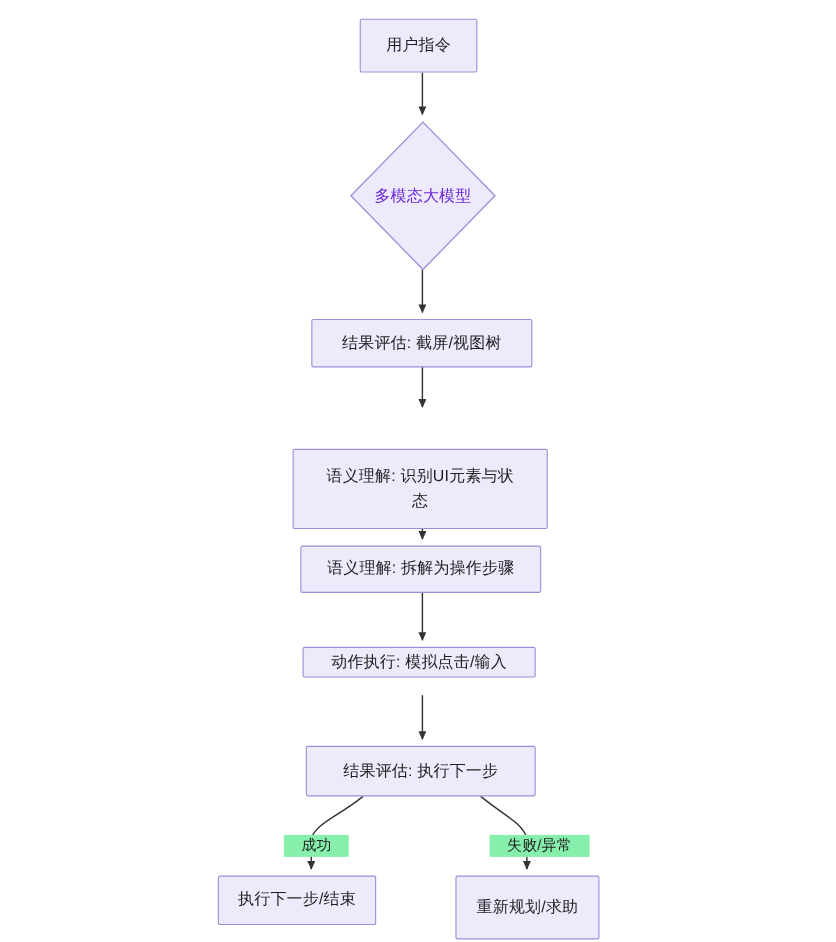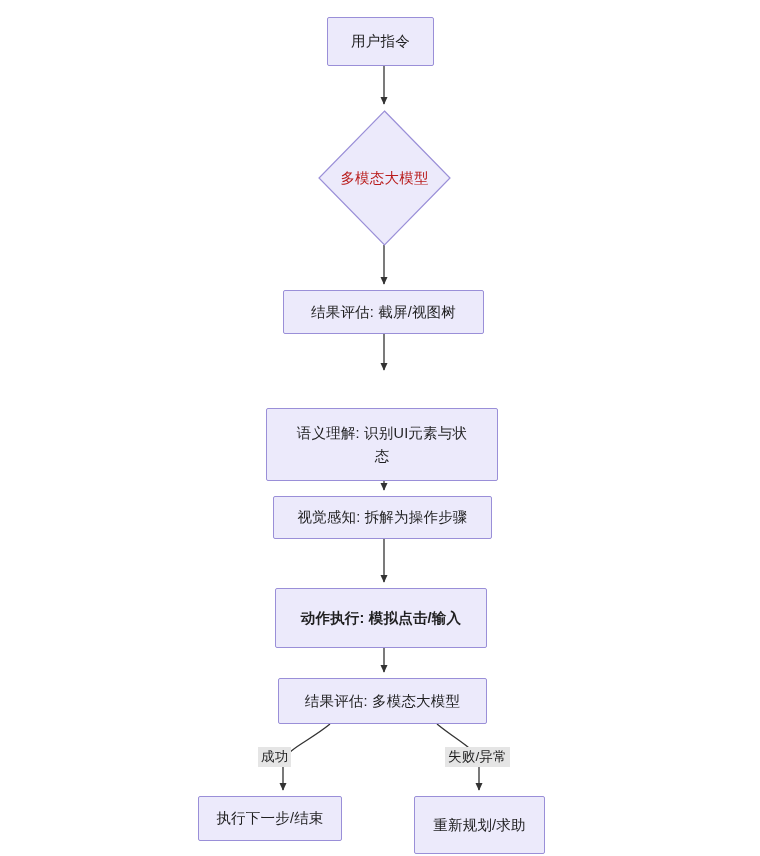--- a/index.html
+++ b/index.html
@@ -59,34 +59,35 @@
     position: absolute;
     left: 0;
     top: 0;
     width: 100%;
     height: 100%;
   }
   .diamond-text {
     position: relative;
     z-index: 2;
     font-size: 14.5px;
-    color: #b91c1c;
+    color: #6d28d9;
     letter-spacing: 0.2px;
     text-align: center;
     white-space: nowrap;
   }
   .edge-label {
     position: absolute;
-    background: #e5e5e5;
+    background: #86efac;
     color: #1f1f20;
     font-size: 13.5px;
     line-height: 1.3;
-    padding: 1px 3px;
+    padding: 1px 16px;
     white-space: nowrap;
     letter-spacing: 0.2px;
+    margin-top: 12px;
   }
 </style>
 </head>
 <body>
 
 <div id="flow-canvas">
 
   <svg class="edge-layer" viewBox="0 0 760 856" width="760" height="856">
     <defs>
       <marker id="arrowhead" markerWidth="9" markerHeight="9" refX="7.2" refY="3.6" orient="auto" markerUnits="userSpaceOnUse">
@@ -125,29 +126,29 @@
   <div class="node" style="left:283px; top:290px; width:201px; height:44px;">
     <span class="node-label">结果评估: 截屏/视图树</span>
   </div>
 
   <div class="node" style="left:266px; top:376px; width:232px; height:73px;margin-top:32px;">
     <span class="node-label">语义理解: 识别UI元素与状
 态</span>
   </div>
 
   <div class="node" style="left:273px; top:496px; width:219px; height:43px;">
-    <span class="node-label">视觉感知: 拆解为操作步骤</span>
+    <span class="node-label">语义理解: 拆解为操作步骤</span>
   </div>
 
-  <div class="node" style="left:275px; top:588px; width:212px; height:60px;font-weight:bold;">
+  <div class="node" style="left:275px; top:588px; width:212px; height:28px;">
     <span class="node-label">动作执行: 模拟点击/输入</span>
   </div>
 
   <div class="node" style="left:278px; top:678px; width:209px; height:46px;">
-    <span class="node-label">结果评估: 多模态大模型</span>
+    <span class="node-label">结果评估: 执行下一步</span>
   </div>
 
   <div class="edge-label" style="left:258px; top:747px;">
     <span>成功</span>
   </div>
 
   <div class="edge-label" style="left:445px; top:747px;">
     <span>失败/异常</span>
   </div>
 

